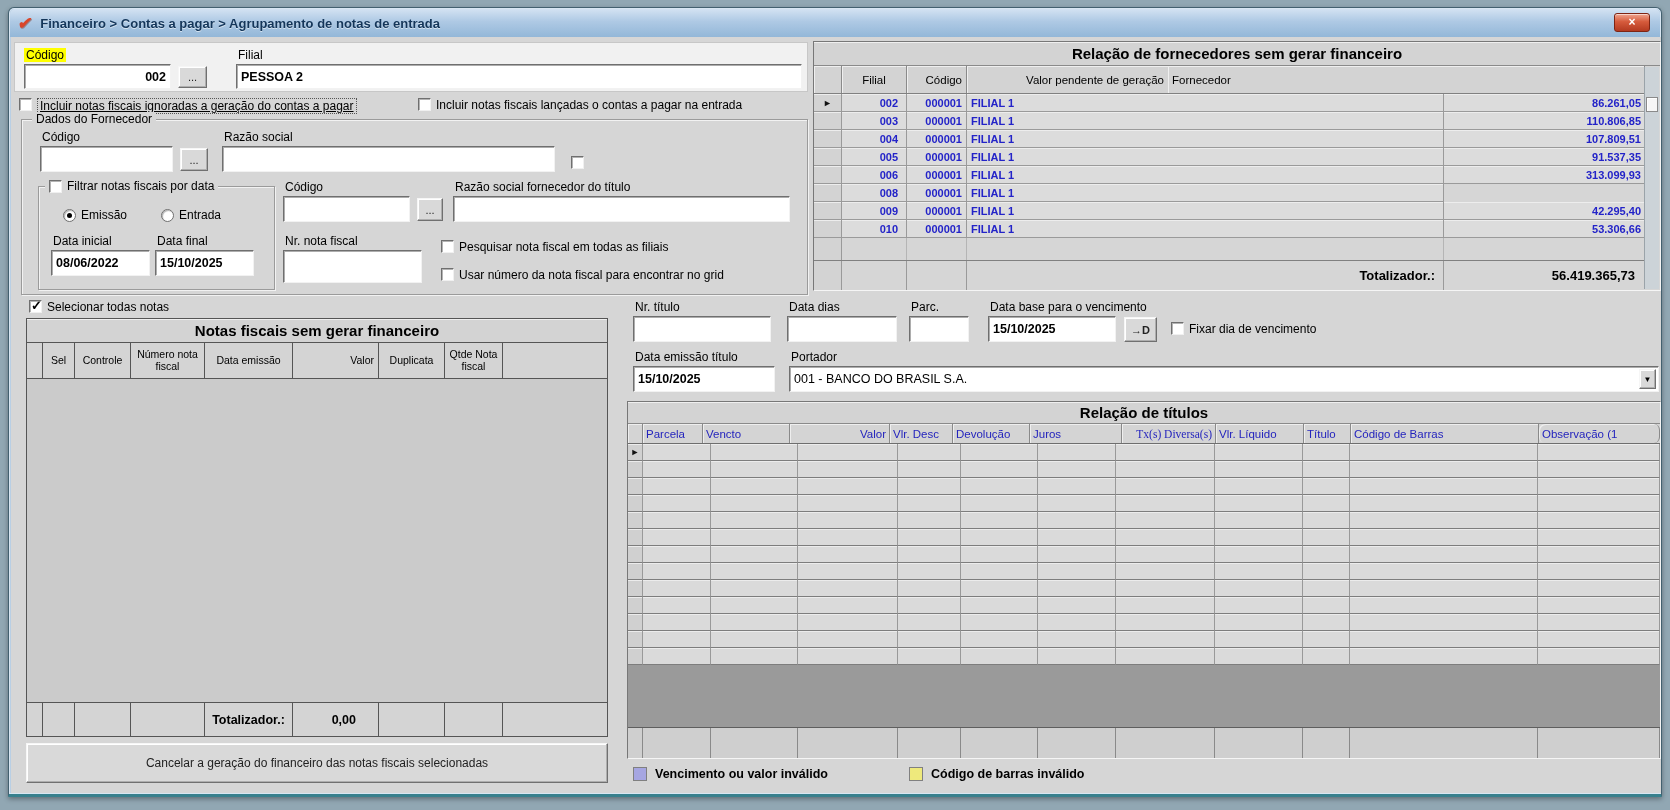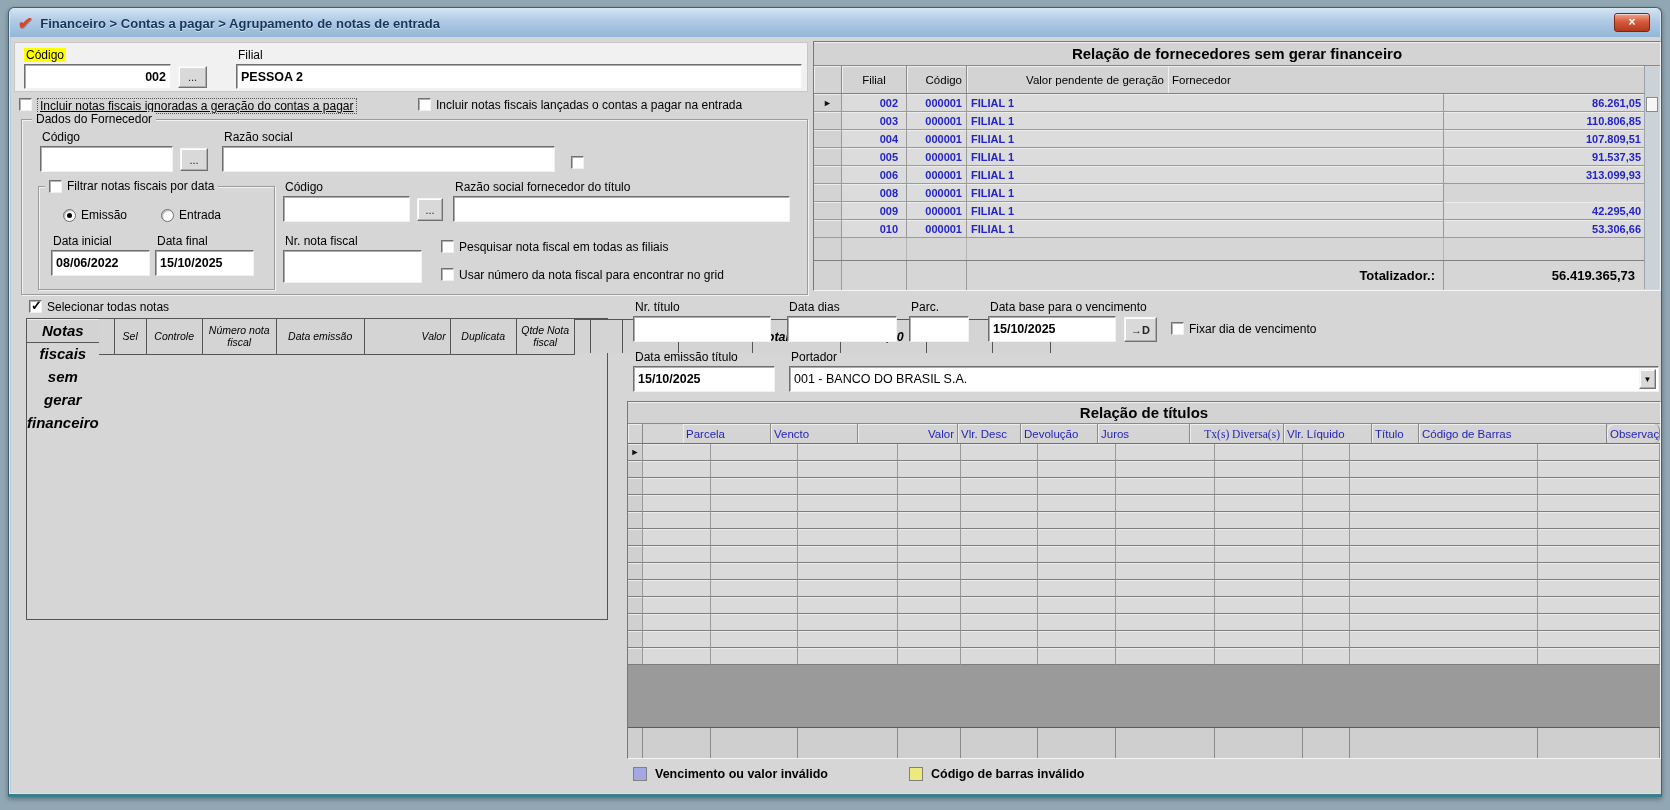--- a/index.html
+++ b/index.html
@@ -230,21 +230,21 @@
         <div class="fg-tcell" style="width:201px; justify-content:flex-end; padding-right:10px; border-right:none;">56.419.365,73</div>
       </div>
       <div class="scrollbar">
         <div class="scroll-thumb"></div>
       </div>
     </div>
 
     <span class="chk checked" style="left:18px; top:263px;"></span>
     <span class="lbl chk-lbl" style="left:36px; top:263px;">Selecionar todas notas</span>
 
-    <div class="panel3d" style="left:15px; top:281px; width:582px; height:302px; display:flex; flex-direction:row; border-color:#555; box-shadow:none;font-style:italic;">
+    <div class="panel3d" style="left:15px; top:281px; width:582px; height:419px; display:flex; flex-direction:column; border-color:#555; box-shadow:none;">
       <div class="grid-title" style="border-bottom-color:#555;">Notas fiscais sem gerar financeiro</div>
       <div class="ng-head">
         <div class="ng-hcell" style="width:16px;"></div>
         <div class="ng-hcell" style="width:32px;">Sel</div>
         <div class="ng-hcell" style="width:56px;">Controle</div>
         <div class="ng-hcell" style="width:74px;">Número nota fiscal</div>
         <div class="ng-hcell" style="width:88px;">Data emissão</div>
         <div class="ng-hcell" style="width:86px; justify-content:flex-end; padding-right:4px;">Valor</div>
         <div class="ng-hcell" style="width:66px;">Duplicata</div>
         <div class="ng-hcell" style="width:58px;">Qtde Nota fiscal</div>
@@ -256,20 +256,21 @@
         <div class="ng-fcell" style="width:32px;"></div>
         <div class="ng-fcell" style="width:56px;"></div>
         <div class="ng-fcell" style="width:74px;"></div>
         <div class="ng-fcell" style="width:88px; justify-content:center;">Totalizador.:</div>
         <div class="ng-fcell" style="width:86px; justify-content:flex-end; padding-right:22px;">0,00</div>
         <div class="ng-fcell" style="width:66px;"></div>
         <div class="ng-fcell" style="width:58px;"></div>
         <div style="flex:1;"></div>
       </div>
     </div>
+    <div class="btn" style="left:15px; top:706px; width:582px; height:40px; font-size:12px;">Cancelar a geração do financeiro das notas fiscais selecionadas</div>
 
     <span class="lbl" style="left:624px; top:263px;">Nr. título</span>
     <div class="field" style="left:622px; top:279px; width:138px; height:26px;"></div>
     <span class="lbl" style="left:778px; top:263px;">Data dias</span>
     <div class="field" style="left:776px; top:279px; width:110px; height:26px;"></div>
     <span class="lbl" style="left:900px; top:263px;">Parc.</span>
     <div class="field" style="left:898px; top:279px; width:60px; height:26px;"></div>
     <span class="lbl" style="left:979px; top:263px;">Data base para o vencimento</span>
     <div class="field" style="left:977px; top:279px; width:128px; height:26px;">15/10/2025</div>
     <div class="btn" style="left:1113px; top:280px; width:33px; height:25px; font-weight:bold;">→D</div>
@@ -281,21 +282,21 @@
     <span class="lbl" style="left:780px; top:313px;">Portador</span>
     <div class="field" style="left:778px; top:329px; width:870px; height:26px; font-weight:normal; padding-right:22px;">
       <span>001 - BANCO DO BRASIL S.A.</span>
       <span class="combo-arrow">▼</span>
     </div>
 
     <div class="panel3d" style="left:616px; top:364px; width:1034px; height:358px; display:flex; flex-direction:column;">
       <div class="grid-title" style="height:22px; line-height:21px;">Relação de títulos</div>
       <div class="tg-head" id="titulos-head">
           <div class="tg-hcell" style="width: 15px;"></div>
-          <div class="tg-hcell" style="width: 88px; margin-left: 40px;">Parcela</div>
+          <div class="tg-hcell" style="width: 60px;">Parcela</div>
           <div class="tg-hcell" style="width: 87px;">Vencto</div>
           <div class="tg-hcell" style="width: 100px; justify-content: flex-end;">Valor</div>
           <div class="tg-hcell" style="width: 63px;">Vlr. Desc</div>
           <div class="tg-hcell" style="width: 77px;">Devolução</div>
           <div class="tg-hcell" style="width: 92px;">Juros</div>
           <div class="tg-hcell" style="width: 94px; justify-content: flex-end; font-family: Liberation Serif, serif;">Tx(s) Diversa(s)</div>
           <div class="tg-hcell" style="width: 88px;">Vlr. Líquido</div>
           <div class="tg-hcell" style="width: 47px;">Título</div>
           <div class="tg-hcell" style="width: 188px;">Código de Barras</div>
           <div class="tg-hcell" style="flex: 1 1 0%; border-radius: 6px;">Observação (1</div>

